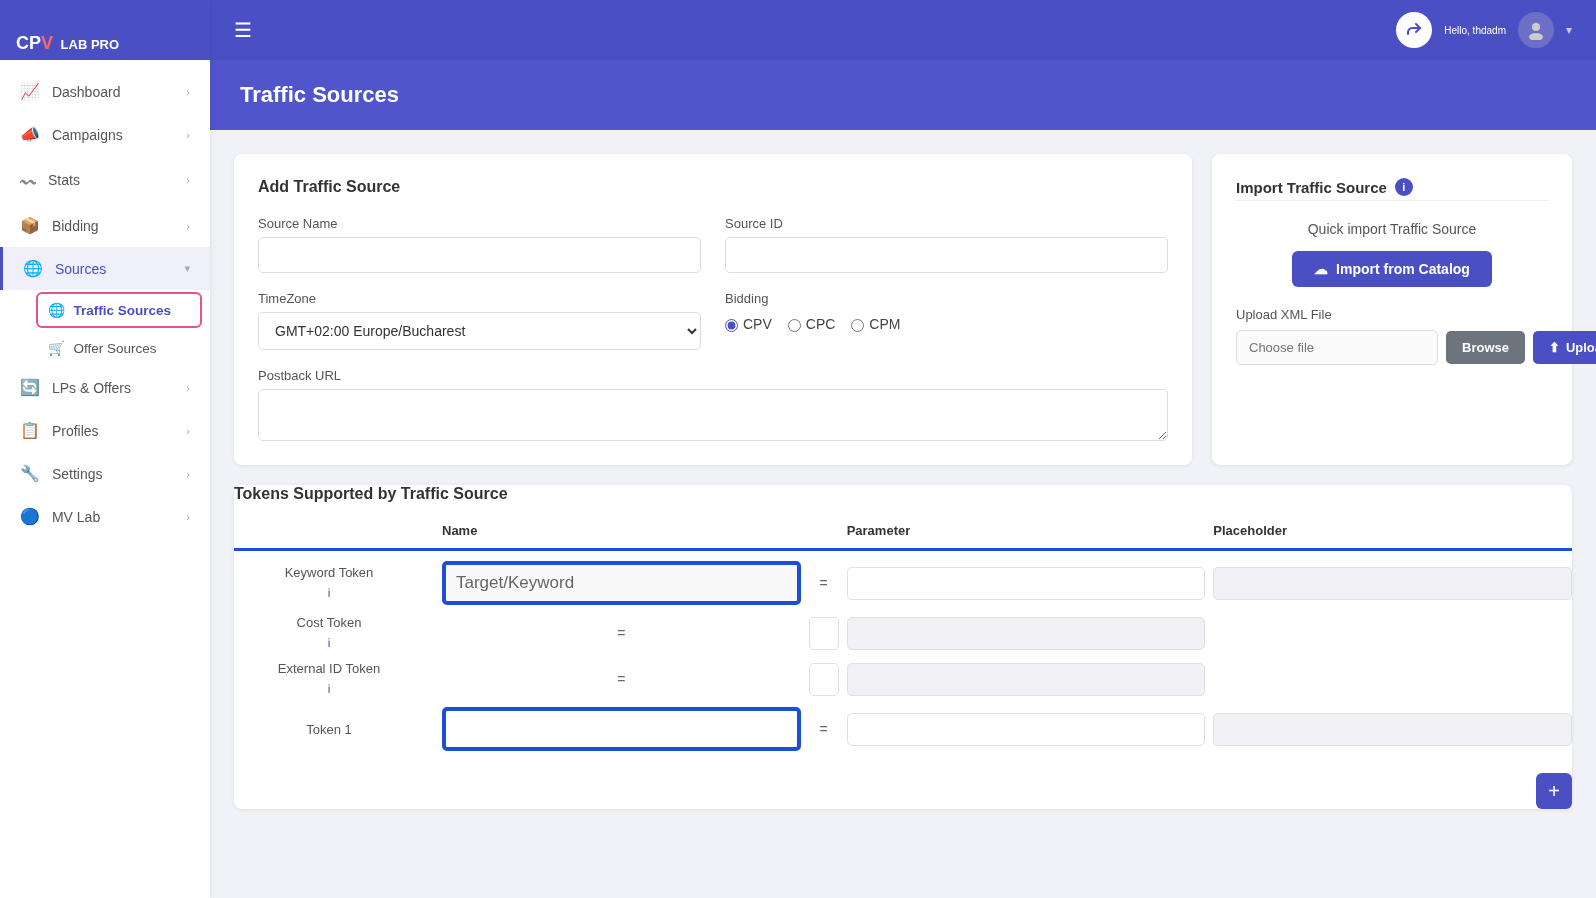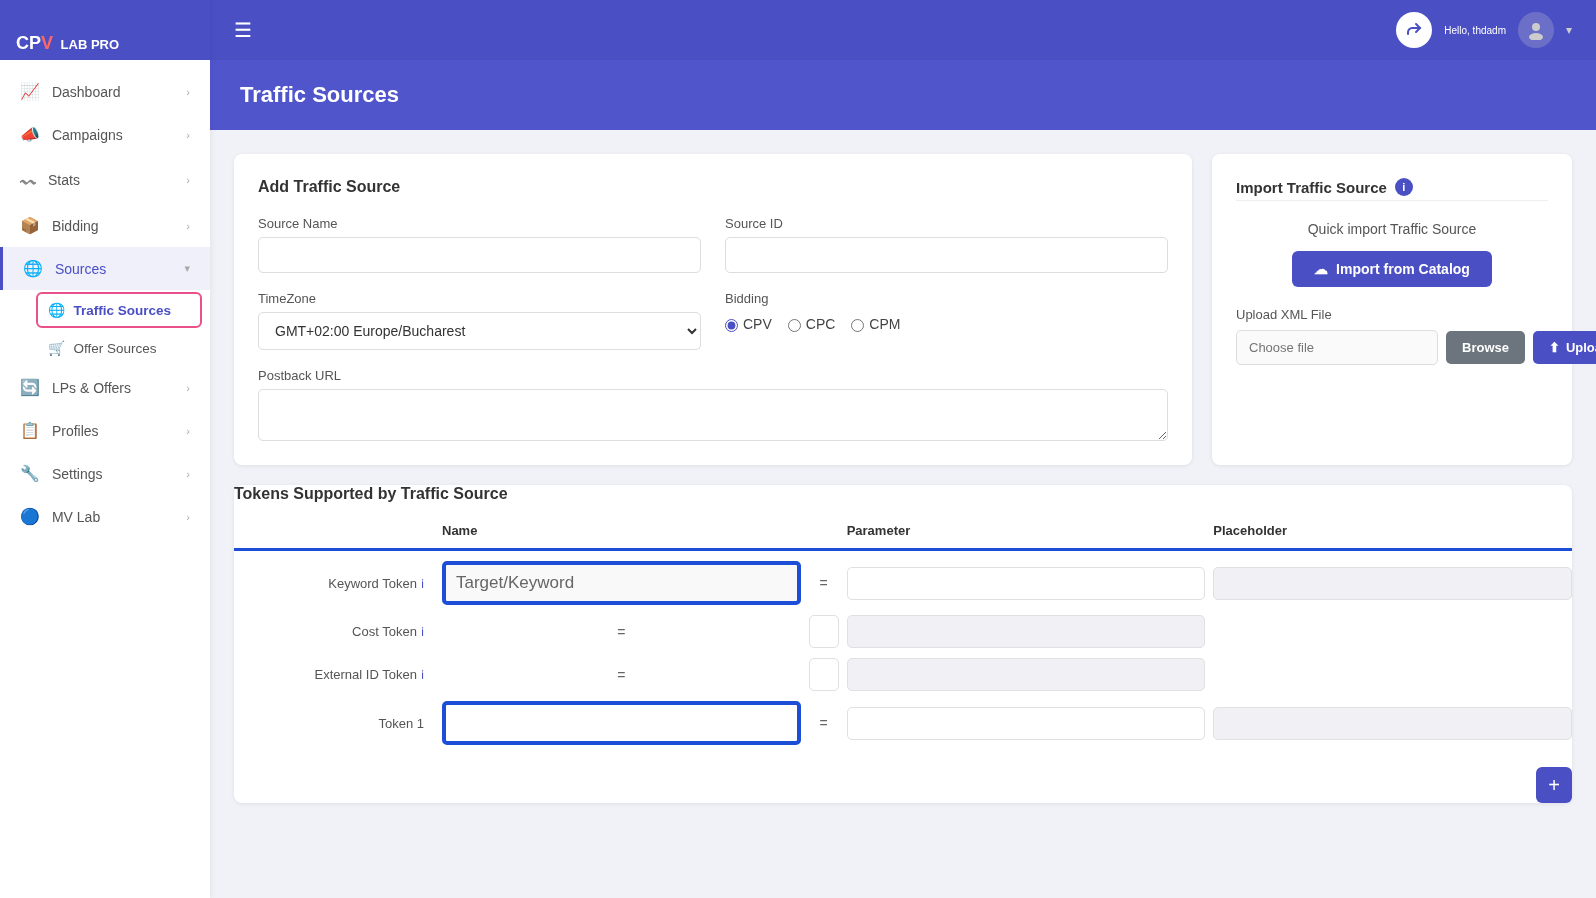--- a/index.html
+++ b/index.html
@@ -321,20 +321,21 @@
     }
     .token-label {
       font-size: 13px;
       color: #555;
       text-align: right;
       padding-right: 10px;
       display: flex;
       align-items: center;
       justify-content: flex-end;
       gap: 4px;
+      flex-direction: column;
     }
     .token-info { color: #4a4fc4; font-size: 12px; cursor: pointer; }
     .token-input {
       border: 4px solid #1d4ed8;
       border-radius: 5px;
       padding: 8px 10px;
       font-size: 17px;
       color: #666;
       background: #f9f9f9;
       width: 100%;

